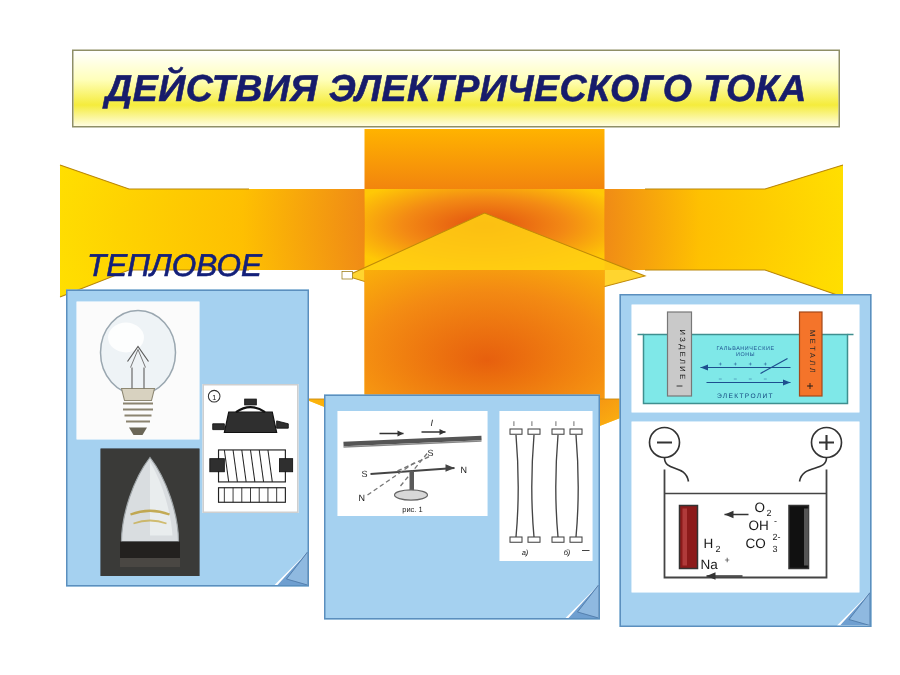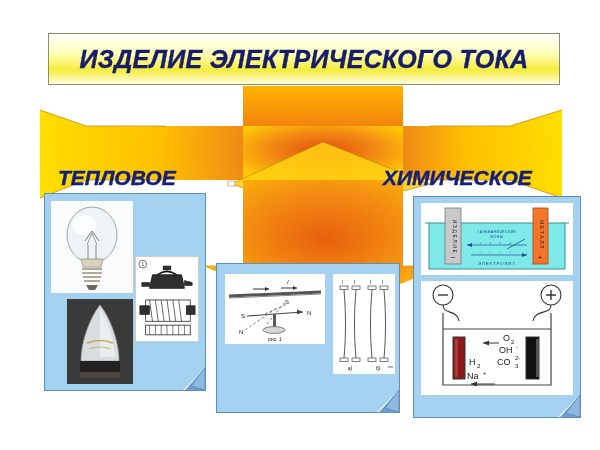--- a/index.html
+++ b/index.html
@@ -24,21 +24,21 @@
     font-size:25px;font-weight:bold;font-style:italic;
     color:#171c6b;letter-spacing:.3px;white-space:nowrap;
     -webkit-text-stroke:0.4px #171c6b;
   }
 
   
   .arrow-svg{position:absolute;left:0;top:80px;width:600px;height:240px;}
 
   
   .lbl{
-    position:absolute;font-size:21px;font-weight:bold;font-style:italic;
+    position:absolute;font-size:21px;font-weight:normal;font-style:italic;
     color:#14207a;white-space:nowrap;
     -webkit-text-stroke:0.4px #14207a;
   }
   #lbl-thermal{left:58px;top:166px;}
   #lbl-chemical{left:383px;top:166px;}
   #lbl-magnetic{left:236px;top:212px;}
 
   
   .panel{
     position:absolute;background:#a5d1f0;
@@ -69,21 +69,21 @@
 
   .figsvg{display:block;width:100%;height:100%;}
   .tinytxt{font-family:"Liberation Sans",sans-serif;fill:#1a1a1a;}
 </style>
 </head>
 <body>
 
 <div id="stage">
 
   <div class="banner">
-    <span class="banner-text">ИЗДЕЛИЕ ЭЛЕКТРИЧЕСКОГО ТОКА</span>
+    <span class="banner-text">ДЕЙСТВИЯ ЭЛЕКТРИЧЕСКОГО ТОКА</span>
   </div>
 
   <svg class="arrow-svg" viewBox="0 0 600 240">
     <defs>
       <linearGradient id="gStem" x1="0" y1="0" x2="0" y2="1">
         <stop offset="0%" stop-color="#ffb300"></stop>
         <stop offset="55%" stop-color="#f07c10"></stop>
         <stop offset="100%" stop-color="#e8601c"></stop>
       </linearGradient>
       <linearGradient id="gBarL" x1="0" y1="0" x2="1" y2="0">
@@ -132,21 +132,20 @@
     </g>
 
     <g>
       <path d="M243,100 L403,100 L403,186 L446,186 L323,234 L203,186 L243,186 Z" fill="url(#gDown)"></path>
       <path d="M243,100 L403,100 L403,186 L446,186 L323,234 L203,186 L243,186 Z" fill="url(#gCore)" opacity="0.82"></path>
       <path d="M203,186 L446,186" fill="none" stroke="#c98a10" stroke-width="0.6"></path>
     </g>
   </svg>
 
   <div class="lbl" id="lbl-thermal">ТЕПЛОВОЕ</div>
-  <div class="lbl" id="lbl-chemical">ХИМИЧЕСКОЕ</div>
 
   <div class="panel" id="panel-thermal">
 
     <div class="fig" id="fig-bulb">
       <svg class="figsvg" viewBox="0 0 82 92">
         <rect width="82" height="92" fill="#fbfbfb"></rect>
         <ellipse cx="41" cy="34" rx="25" ry="28" fill="#eef3f6" stroke="#9aa7b0" stroke-width="1"></ellipse>
         <ellipse cx="33" cy="24" rx="12" ry="10" fill="#ffffff" opacity="0.85"></ellipse>
         <path d="M30,58 L52,58 L50,66 L32,66 Z" fill="#d8d2c0" stroke="#8e8873" stroke-width="0.7"></path>
         <path d="M34,40 L41,30 L48,40" fill="none" stroke="#5c5c5c" stroke-width="0.8"></path>

